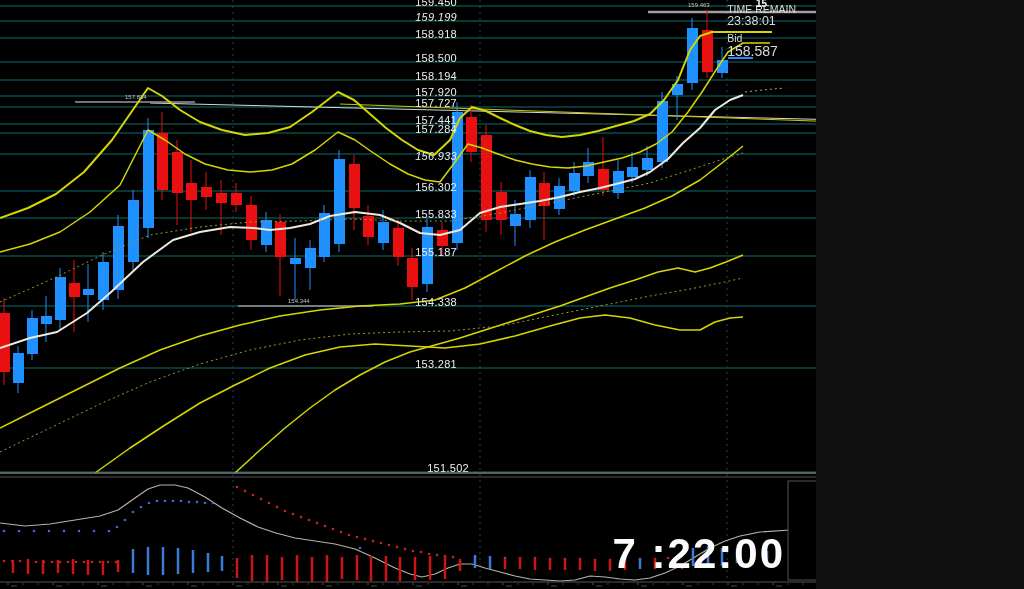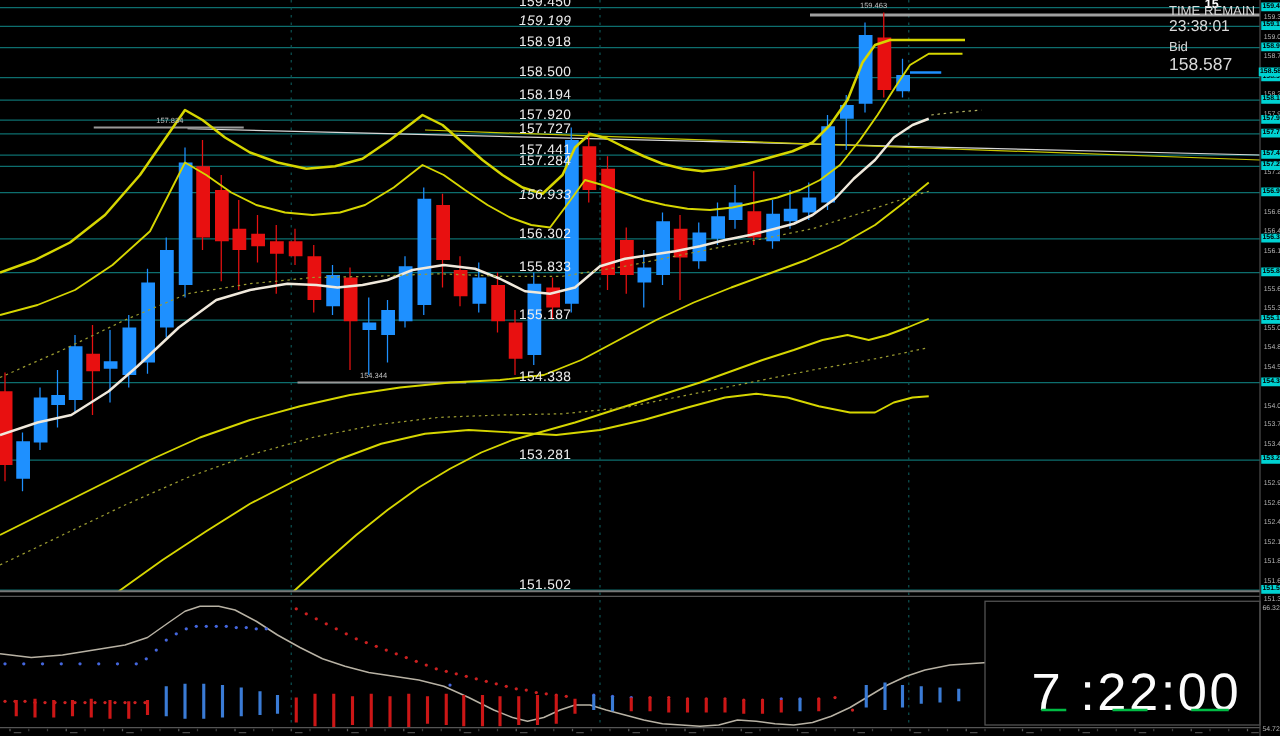--- a/index.html
+++ b/index.html
@@ -1,34 +1,34 @@
 <!DOCTYPE html>
 <html><head>
 <meta charset="utf-8">
 <style>
   html,body{margin:0;padding:0;background:#111;}
-  .stage{position:relative;width:1024px;height:589px;background:#000;overflow:hidden;
+  .stage{position:relative;width:816px;height:589px;background:#000;overflow:hidden;
          font-family:"Liberation Sans",sans-serif;}
   svg{position:absolute;left:0;top:0;}
   .lvl{position:absolute;left:0;width:457px;text-align:right;color:#ededed;
        font-size:11px;line-height:11px;letter-spacing:0.3px;}
   .tick{position:absolute;left:1011px;color:#b4b4b4;font-size:5.5px;line-height:6px;white-space:nowrap;}
   .hl{position:absolute;left:1009px;background:#00d2d2;color:#000;font-size:5.5px;
       line-height:7px;padding:0 1px;white-space:nowrap;font-weight:bold;}
   .tiny-gray{position:absolute;color:#c0c0c0;font-size:6px;line-height:6px;white-space:nowrap;}
   .tr-block{position:absolute;right:20px;top:4px;text-align:left;color:#d9d9d9;}
   .tr-label{font-size:10.5px;line-height:11px;}
   .tr-time{font-size:12.5px;line-height:13px;}
   .tr-bid{font-size:10.5px;line-height:12px;margin-top:4px;}
   .tr-bidval{font-size:14px;line-height:15px;}
   .corner15{position:absolute;right:49px;top:-2px;color:#fff;font-weight:bold;font-size:10px;}
   .symbol{position:absolute;right:18px;top:453px;color:#f2f2f2;font-size:18px;
           line-height:19px;letter-spacing:0.5px;}
   .clock{position:absolute;right:31px;top:533px;color:#fcfcfc;font-size:42px;line-height:42px;
-         font-weight:normal;letter-spacing:2px;white-space:pre;}
+         font-weight:bold;letter-spacing:2px;white-space:pre;}
   .greenbar{position:absolute;height:2px;background:#00bb44;}
   .ind-scale{position:absolute;left:1010px;color:#b4b4b4;font-size:5.5px;line-height:6px;}
 </style>
 </head>
 <body>
 
 <div class="stage">
   <svg id="gfx" width="1024" height="589" viewBox="0 0 1024 589">
       <rect x="0" y="0" width="1024" height="589" fill="#000000"></rect>
       <line x1="0" y1="6" x2="1008" y2="6" stroke="#0d6e6e" stroke-width="1"></line>
@@ -402,21 +402,21 @@
       <div class="lvl" style="top: 87px;">157.920</div>
       <div class="lvl" style="top: 98px;">157.727</div>
       <div class="lvl" style="top: 115px;">157.441</div>
       <div class="lvl" style="top: 124px;">157.284</div>
       <div class="lvl" style="top: 151px; font-style: italic;">156.933</div>
       <div class="lvl" style="top: 182px;">156.302</div>
       <div class="lvl" style="top: 209px;">155.833</div>
       <div class="lvl" style="top: 247px;">155.187</div>
       <div class="lvl" style="top: 297px;">154.338</div>
       <div class="lvl" style="top: 359px;">153.281</div>
-      <div class="lvl" style="top: 463px;">151.502</div>
+      <div class="lvl" style="top: 463px; margin-left: 12px;">151.502</div>
     </div>
 
   <div id="scale">
       <div class="tick" style="top: 11px;">159.32</div>
       <div class="tick" style="top: 27px;">159.05</div>
       <div class="tick" style="top: 42px;">158.79</div>
       <div class="tick" style="top: 73px;">158.26</div>
       <div class="tick" style="top: 89px;">157.99</div>
       <div class="tick" style="top: 135px;">157.20</div>
       <div class="tick" style="top: 167px;">156.66</div>

